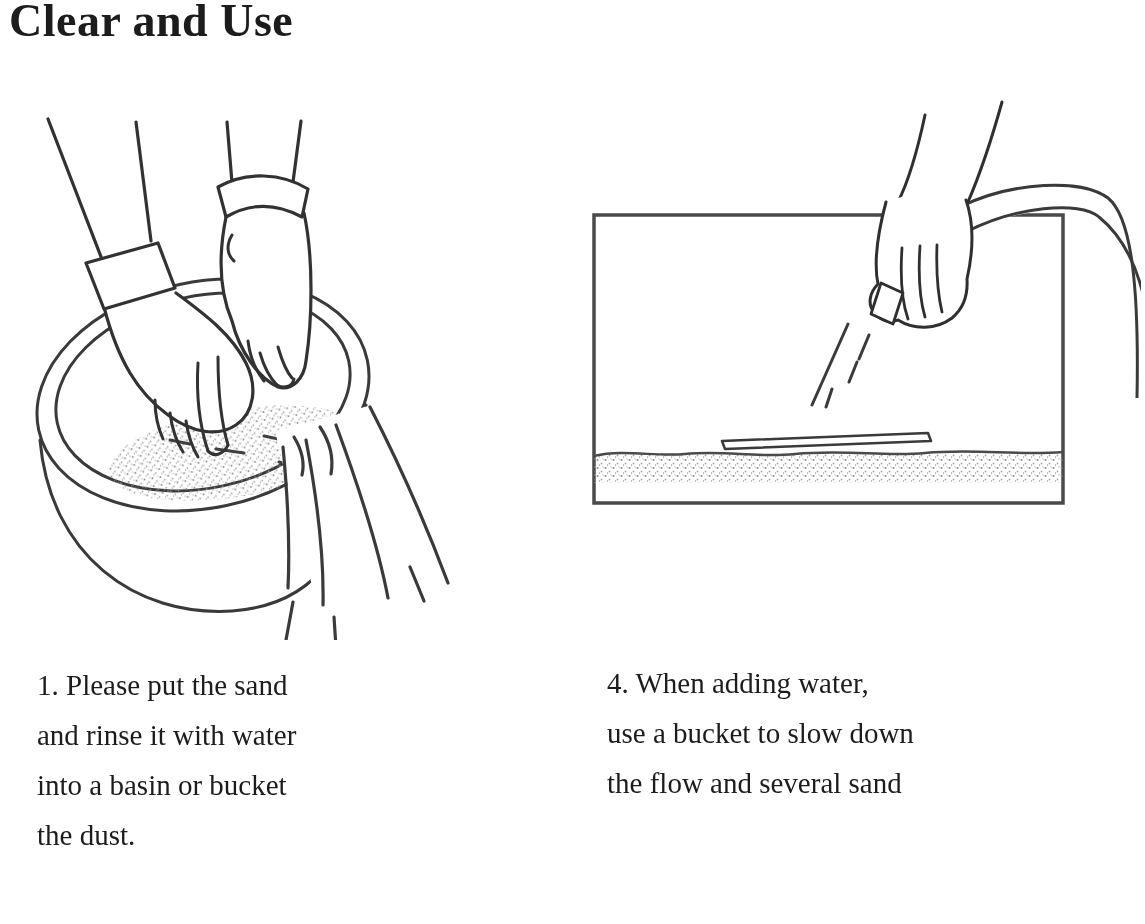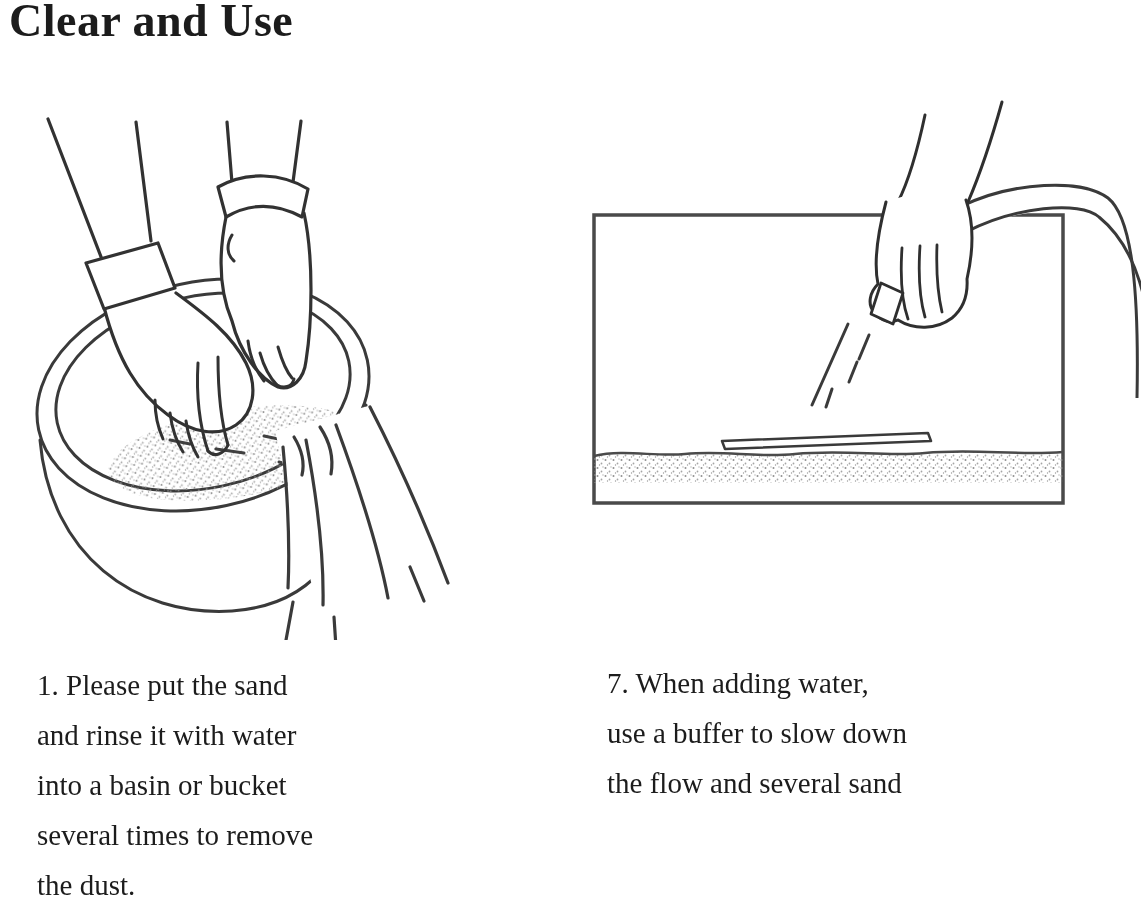--- a/index.html
+++ b/index.html
@@ -146,23 +146,22 @@
         <path d="M 357,155 C 356,183 358,205 362,222"></path>
       </g>
       <path d="M 301,193 L 323,203 L 313,234 L 291,224 Z" fill="#ffffff" stroke="#2f2f2f" stroke-width="2.8" stroke-linejoin="round"></path>
     </g>
   </svg>
 
   <div class="caption caption-1">
     <div>1. Please put the sand</div>
     <div>and rinse it with water</div>
     <div>into a basin or bucket</div>
-    <div>several times to remove</div>
     <div>the dust.</div>
   </div>
 
   <div class="caption caption-2">
-    <div>7. When adding water,</div>
-    <div>use a buffer to slow down</div>
+    <div>4. When adding water,</div>
+    <div>use a bucket to slow down</div>
     <div>the flow and several sand</div>
   </div>
 
 </div>
 
 </body></html>

